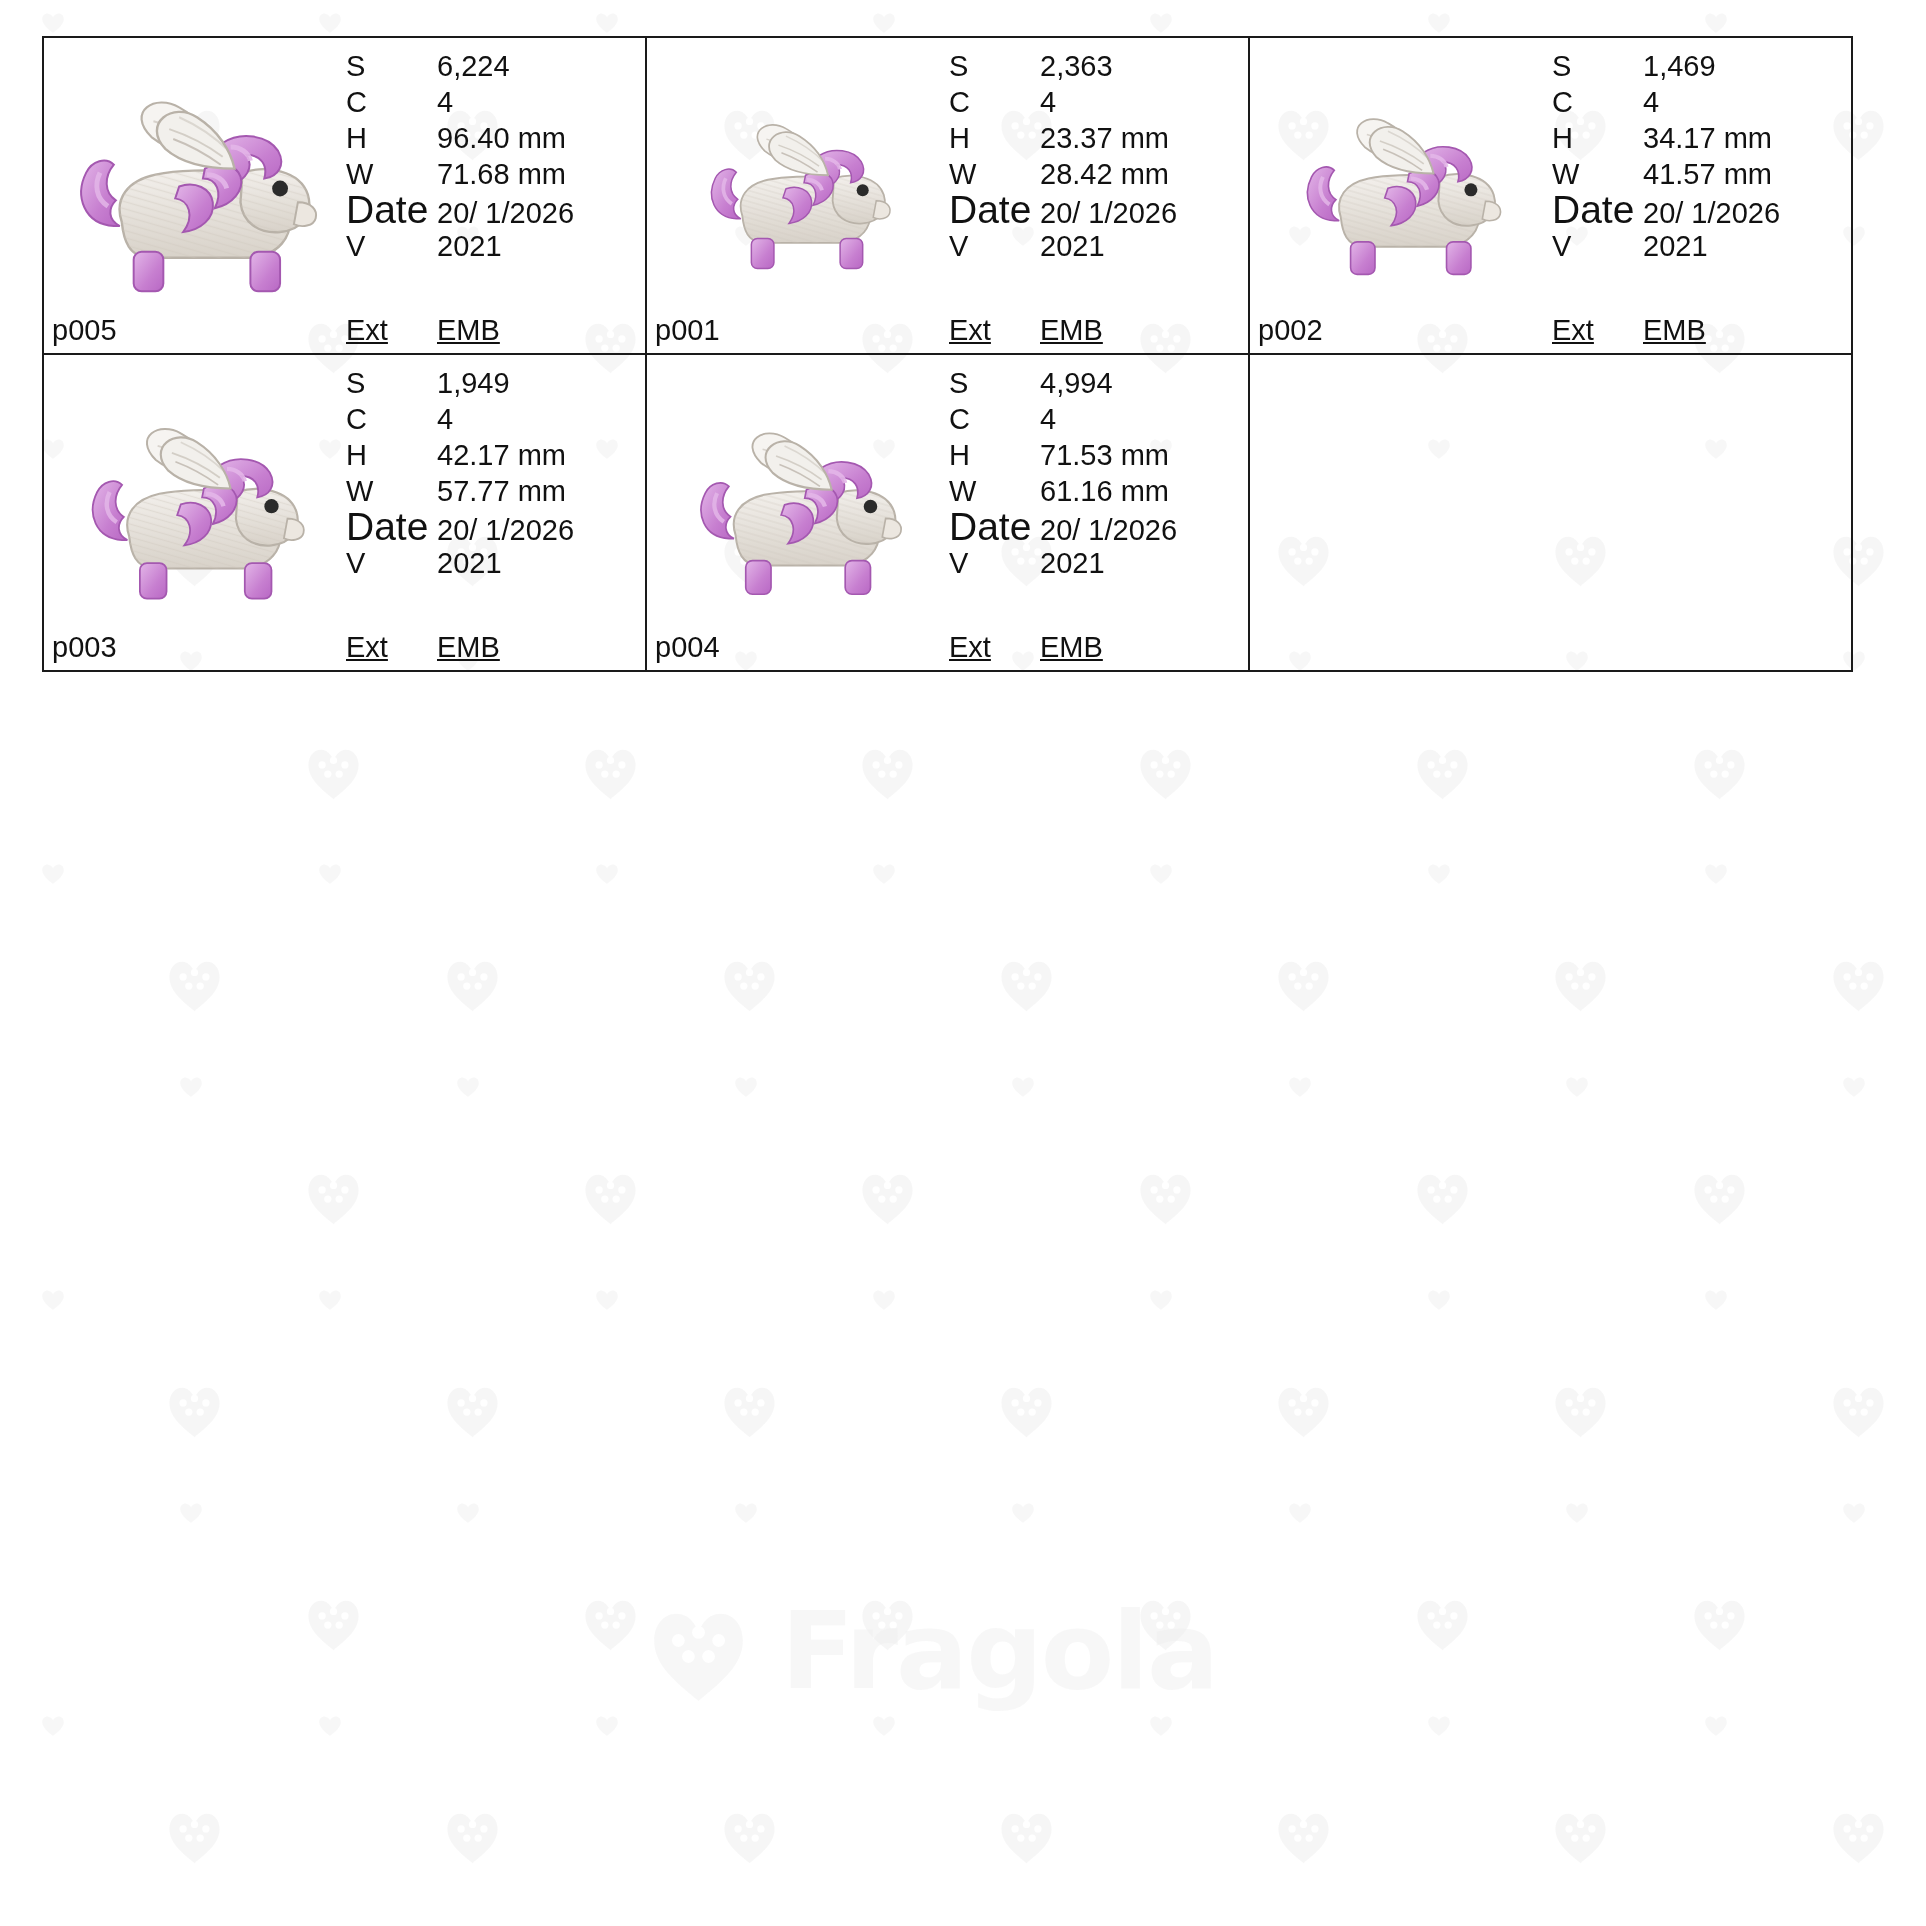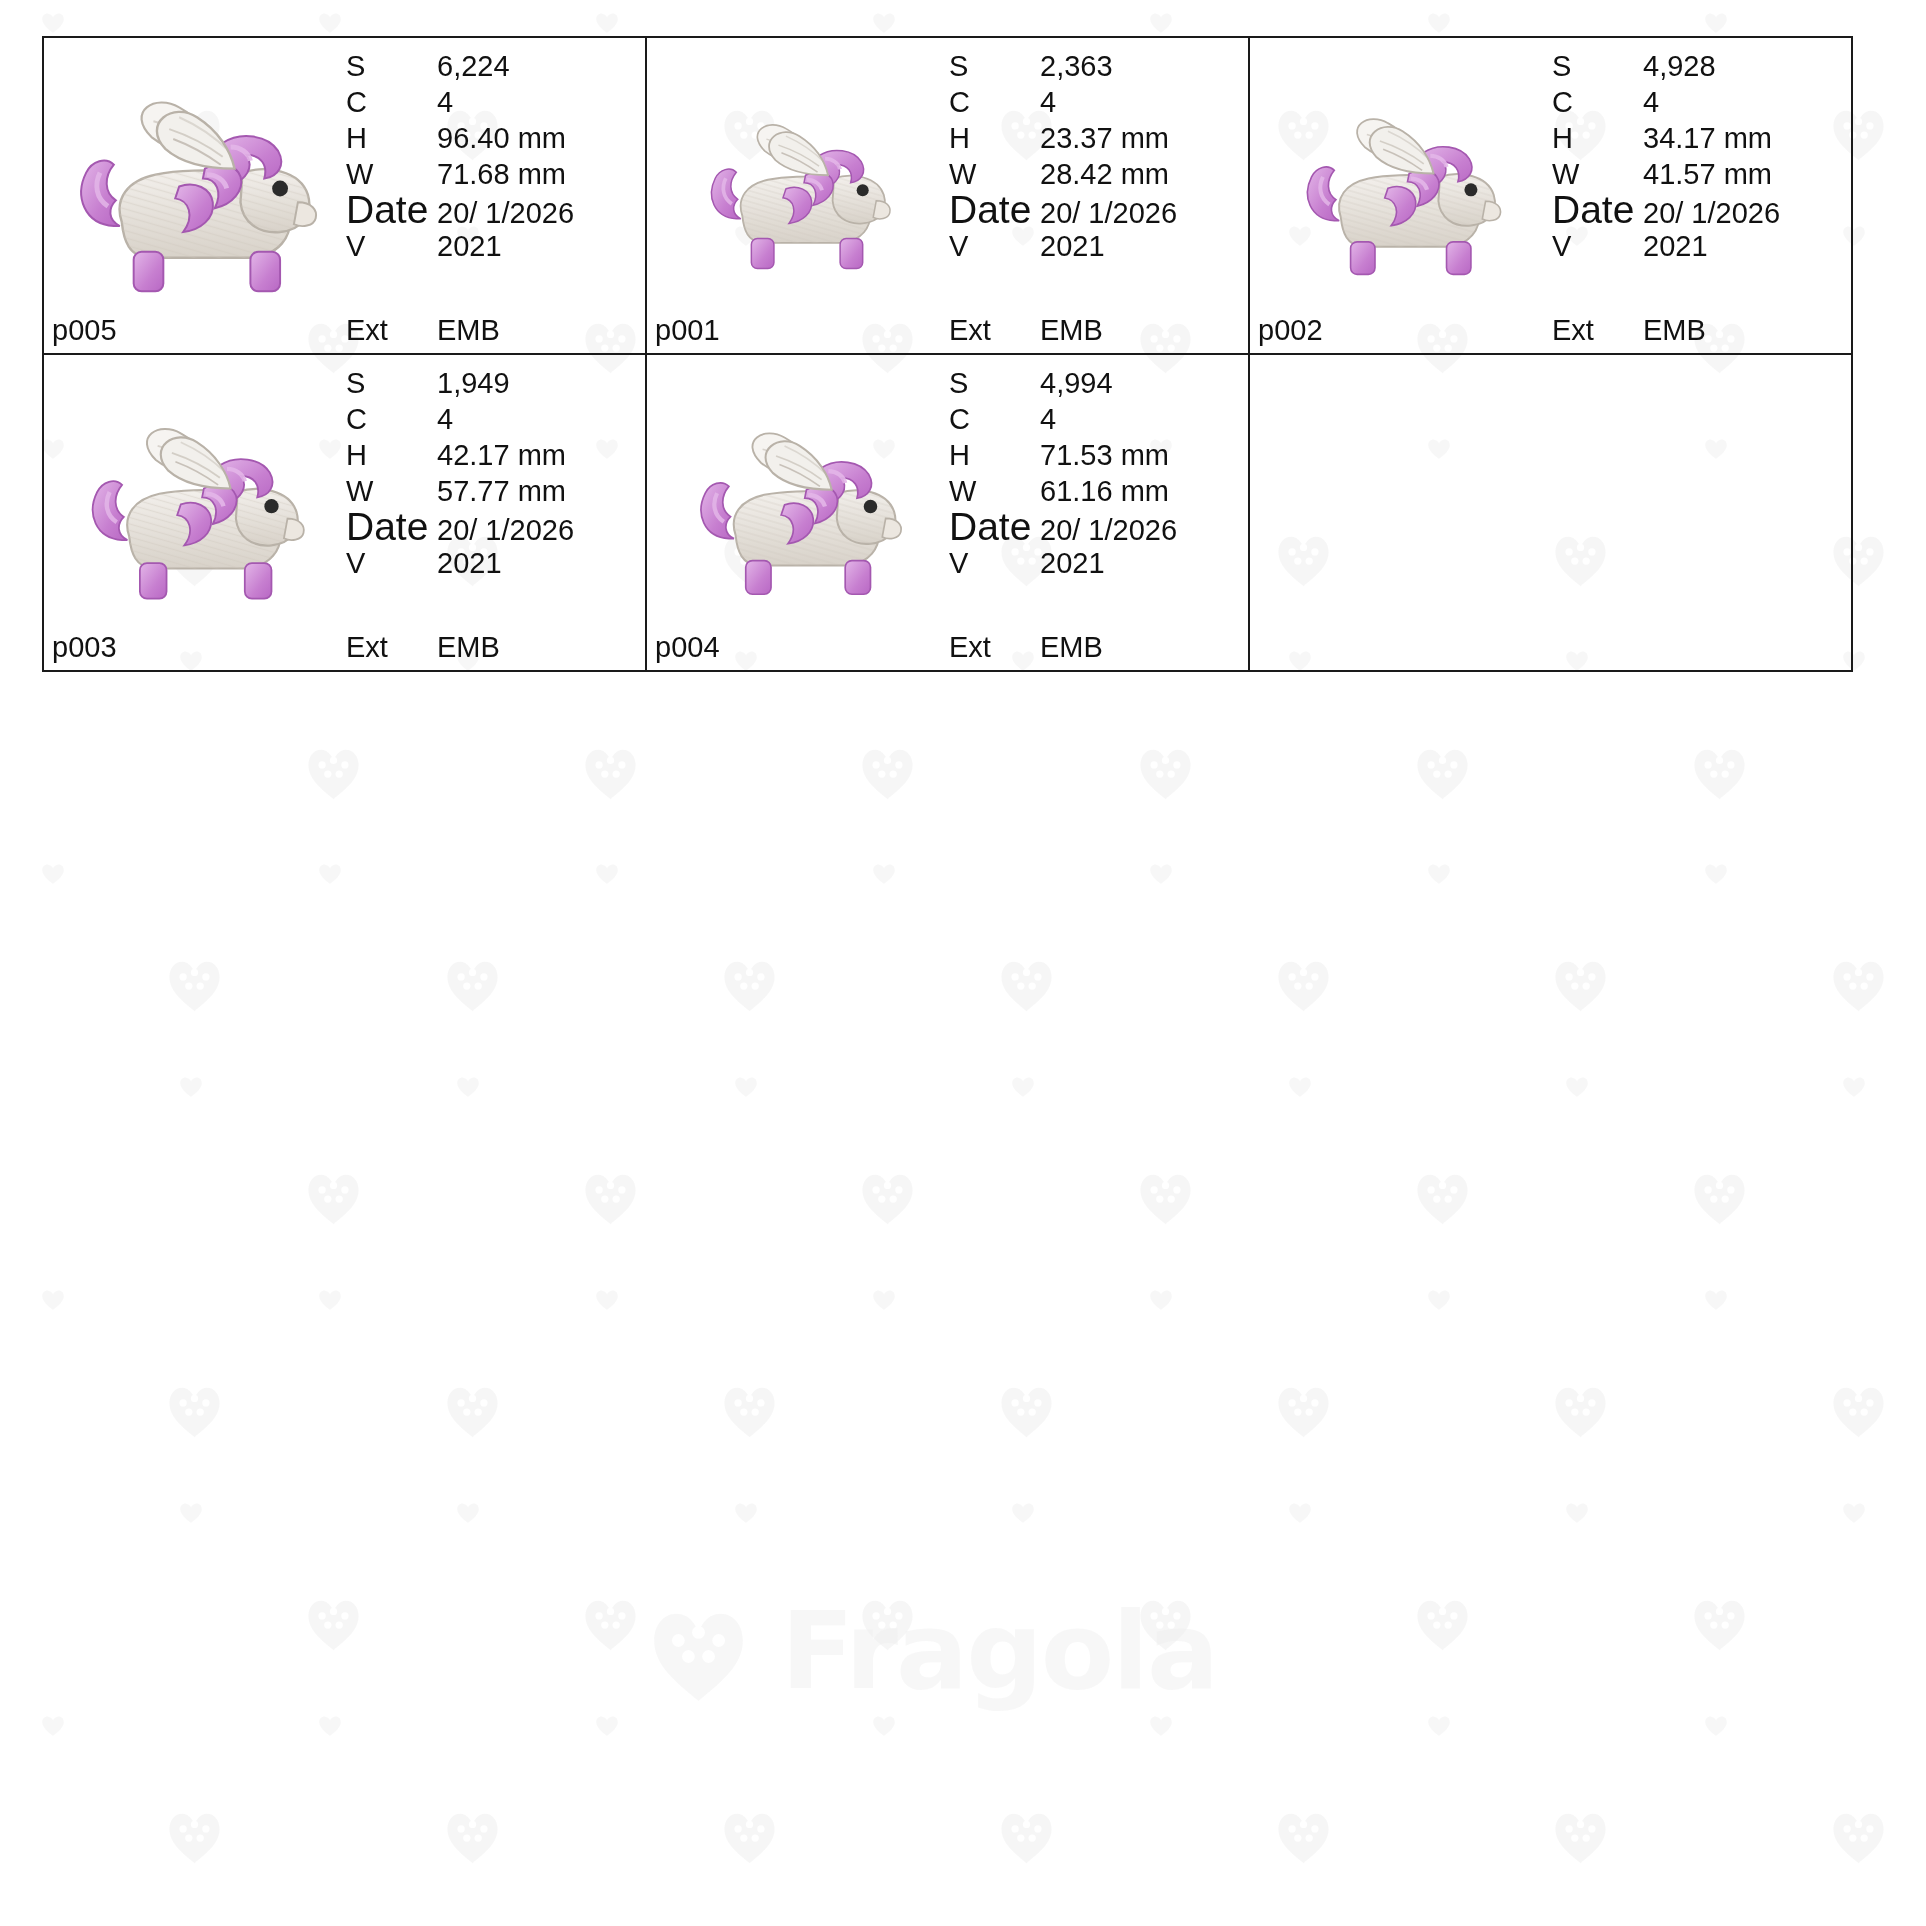--- a/index.html
+++ b/index.html
@@ -126,20 +126,21 @@
   }
   .code-label {
     width: 302px;
     flex: 0 0 302px;
     padding-left: 8px;
     box-sizing: border-box;
   }
   .ext-group {
     display: flex;
     align-items: flex-start;
+    text-decoration: underline;
   }
   .ext-key { width: 91px; flex: 0 0 91px; }
   .ext-val { white-space: nowrap; }
 
   
   .pony {
     position: absolute;
     left: 50%;
     top: 50%;
     transform: translate(-50%, -52%);
@@ -1191,21 +1192,21 @@
   <path d="M124 40 C142 48 160 60 174 74" stroke="#b9b2a8" stroke-width="2" fill="none" opacity="0.4"></path>
 
   <rect x="78" y="176" width="30" height="40" rx="8" fill="url(#maneg0.82)" stroke="#a458b0" stroke-width="2"></rect>
   <rect x="196" y="176" width="30" height="40" rx="8" fill="url(#maneg0.82)" stroke="#a458b0" stroke-width="2"></rect>
 </svg>
                 </div>
             </div>
             <div class="info-area">
               <div class="spec-row">
                 <span class="spec-key">S</span>
-                <span class="spec-val">4,928</span>
+                <span class="spec-val">1,469</span>
               </div>
               <div class="spec-row">
                 <span class="spec-key">C</span>
                 <span class="spec-val">4</span>
               </div>
               <div class="spec-row">
                 <span class="spec-key">H</span>
                 <span class="spec-val">34.17 mm</span>
               </div>
               <div class="spec-row">

